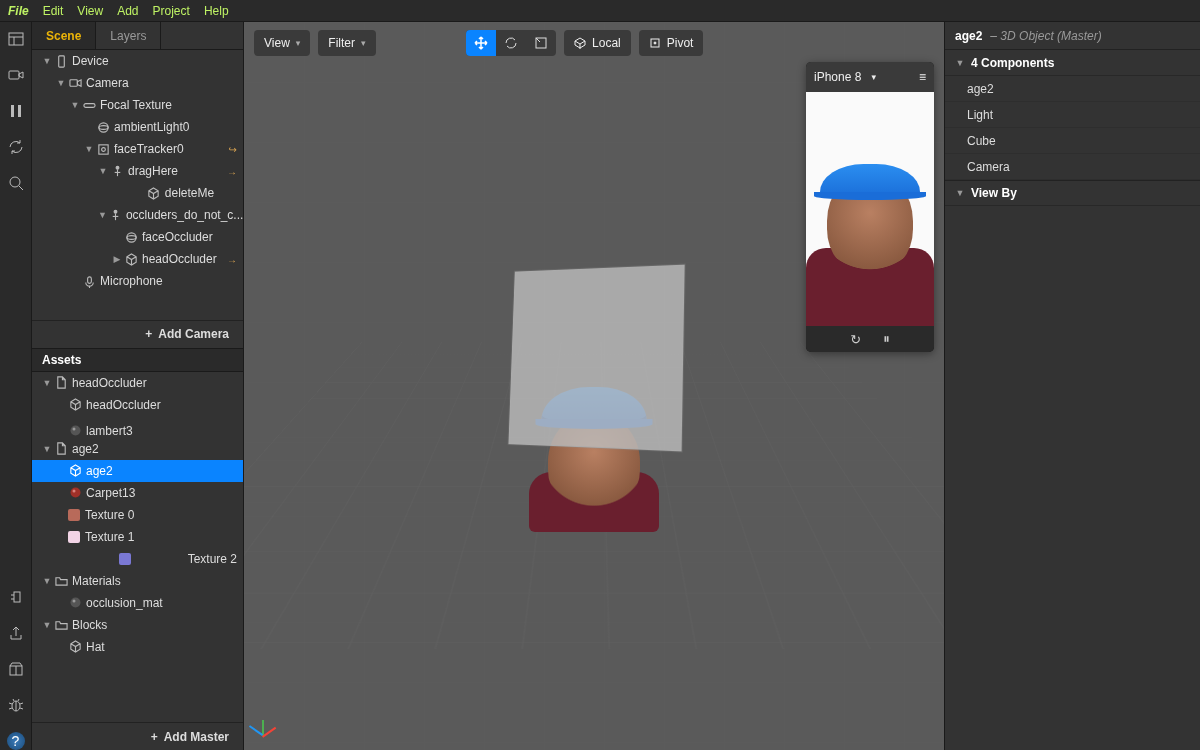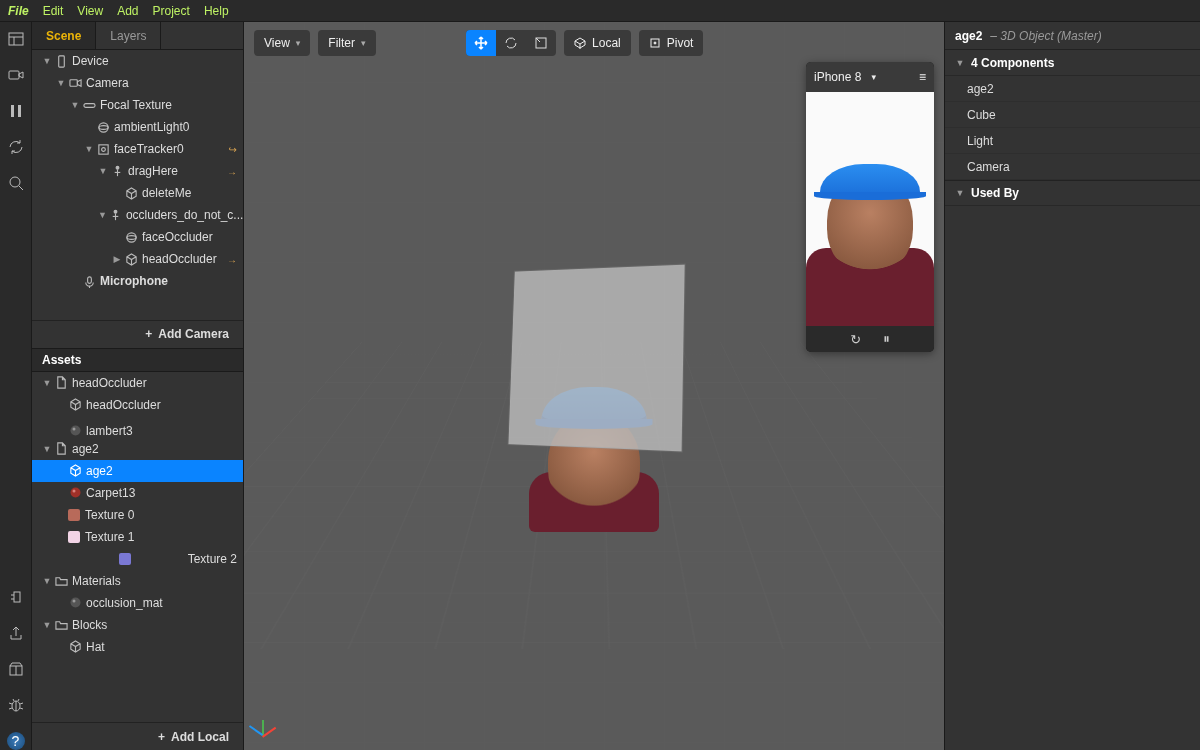--- a/index.html
+++ b/index.html
@@ -195,21 +195,21 @@
           <span class="icon">
             <svg width="13" height="13" viewBox="0 0 14 14" fill="none" stroke="#bbb" stroke-width="1.2">
               <circle cx="7" cy="3" r="1.5" fill="#bbb"></circle>
               <line x1="7" y1="5" x2="7" y2="12"></line>
               <line x1="4" y1="8" x2="10" y2="8"></line>
             </svg>
           </span>
           <span>dragHere</span>
           <span class="tag">→</span>
         </div>
-        <div class="tree-row" style="padding-left: 80px;">
+        <div class="tree-row" style="padding-left: 80px; justify-content: center;">
           <span class="chev"></span>
           <span class="icon">
             <svg width="13" height="13" viewBox="0 0 14 14" fill="none" stroke="#bbb" stroke-width="1.2">
               <path d="M7 1l5 3v6l-5 3-5-3V4z M2 4l5 3 5-3 M7 7v6"></path>
             </svg>
           </span>
           <span>deleteMe</span>
         </div>
         <div class="tree-row" style="padding-left: 66px;">
           <span class="chev">▼</span>
@@ -235,21 +235,21 @@
         <div class="tree-row" style="padding-left: 80px;">
           <span class="chev">▶</span>
           <span class="icon">
             <svg width="13" height="13" viewBox="0 0 14 14" fill="none" stroke="#bbb" stroke-width="1.2">
               <path d="M7 1l5 3v6l-5 3-5-3V4z M2 4l5 3 5-3 M7 7v6"></path>
             </svg>
           </span>
           <span>headOccluder</span>
           <span class="tag">→</span>
         </div>
-        <div class="tree-row" style="padding-left: 38px; font-weight: bold;">
+        <div class="tree-row" style="padding-left: 38px;">
           <span class="chev"></span>
           <span class="icon">
             <svg width="13" height="13" viewBox="0 0 14 14" fill="none" stroke="#bbb" stroke-width="1.2">
               <rect x="5" y="2" width="4" height="7" rx="2"></rect>
               <path d="M3 8a4 4 0 0 0 8 0M7 12v2"></path>
             </svg>
           </span>
           <span>Microphone</span>
         </div>
       </div>
@@ -364,21 +364,21 @@
           <span class="icon">
             <svg width="13" height="13" viewBox="0 0 14 14" fill="none" stroke="#bbb" stroke-width="1.2">
               <path d="M7 1l5 3v6l-5 3-5-3V4z M2 4l5 3 5-3 M7 7v6"></path>
             </svg>
           </span>
           <span>Hat</span>
         </div>
       </div>
     <div class="add-btn">
         <span>+</span>
-        <span>Add Local</span>
+        <span>Add Master</span>
       </div>
   </div>
 
   <div class="center">
     <div class="viewport">
       <div class="grid2"></div>
       <div class="grid"></div>
       <div class="draw"></div>
       <div class="shirt"></div>
       <div class="head"></div>
@@ -457,21 +457,21 @@
   <div class="right">
     <div class="right-head">
       <span class="nm">age2</span>
       <span class="typ">– 3D Object (Master)</span>
     </div>
     <div class="right-sec">
         <span class="chev">▼</span>
         <span>4 Components</span>
       </div>
     <div class="right-item">age2</div>
+    <div class="right-item">Light</div>
     <div class="right-item">Cube</div>
-    <div class="right-item">Light</div>
     <div class="right-item">Camera</div>
     <div class="right-sec" style="border-top:1px solid #222">
         <span class="chev">▼</span>
-        <span>Used By</span>
+        <span>View By</span>
       </div>
   </div>
 </div>
 
 </body></html>

